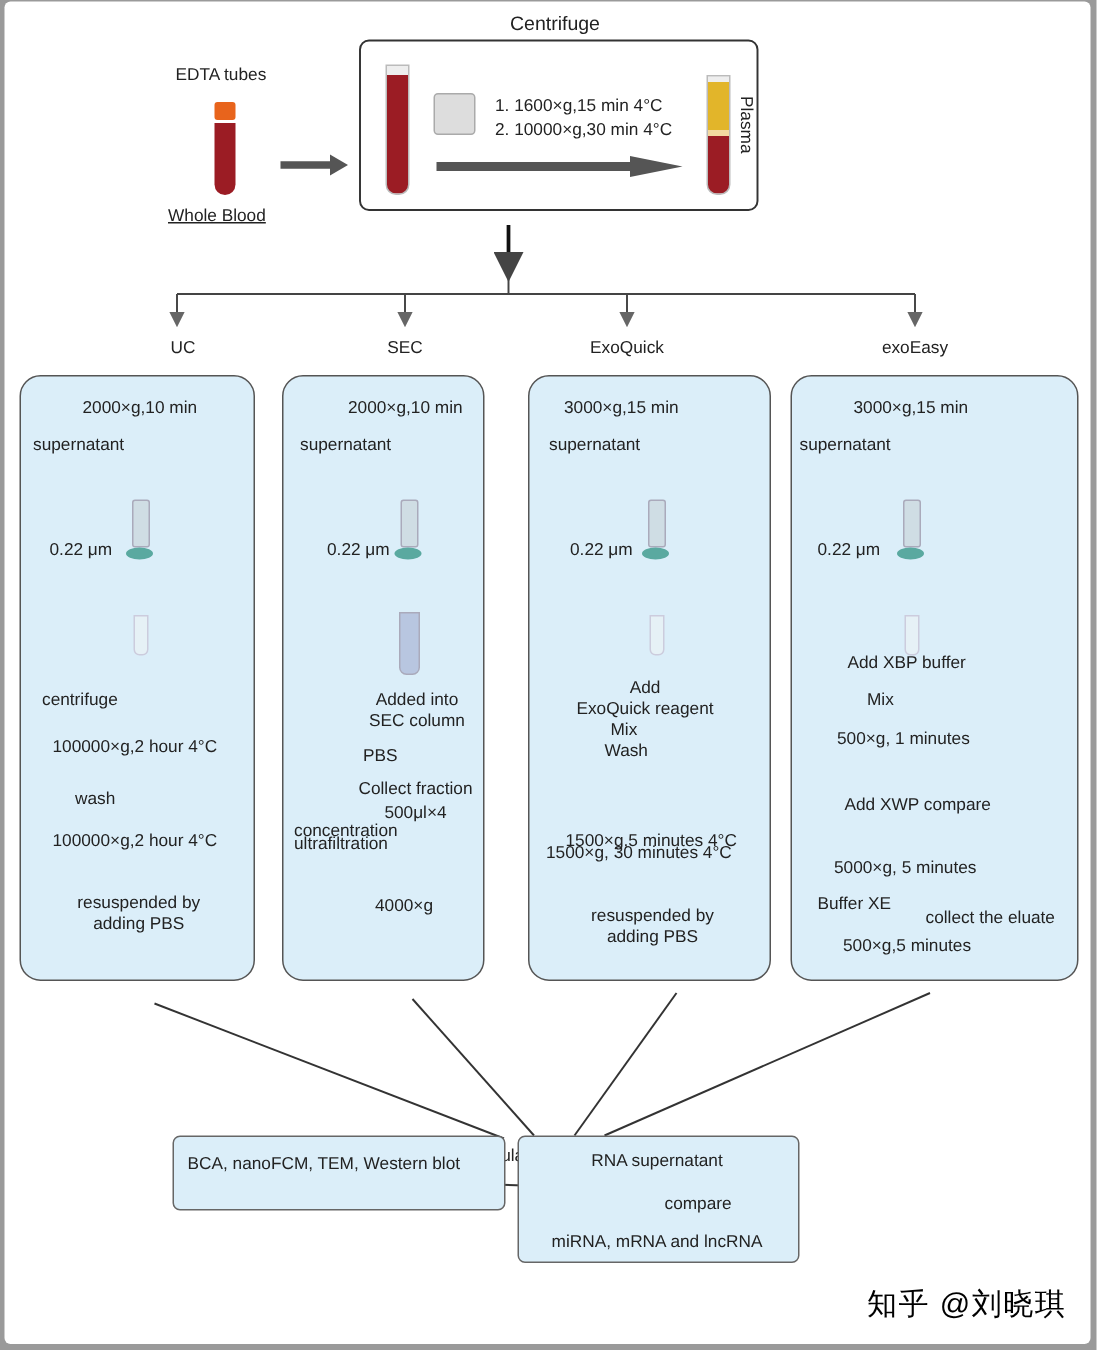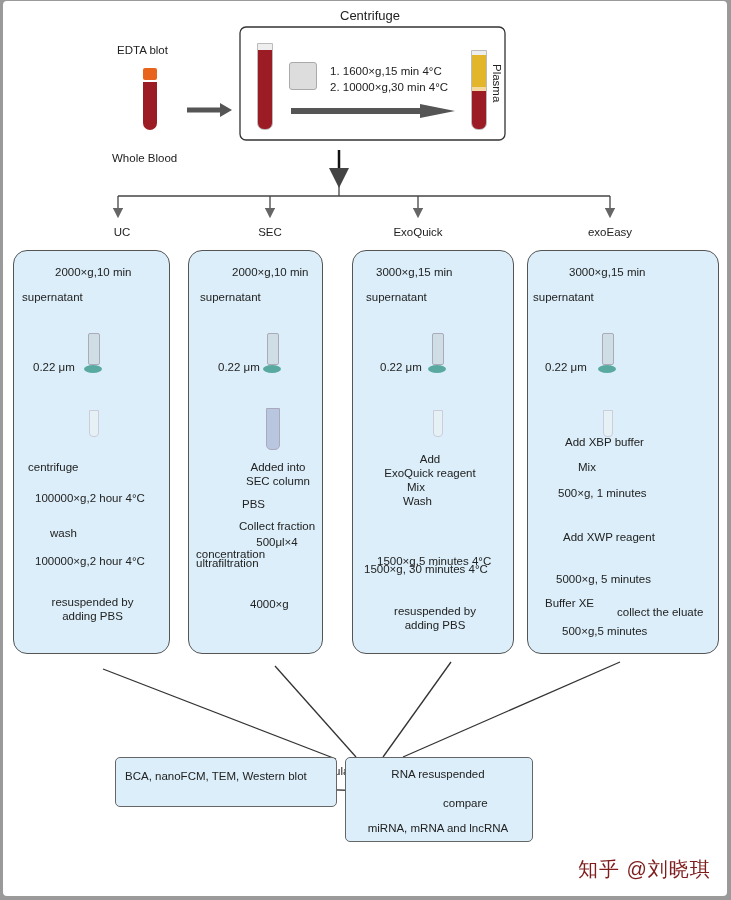--- a/index.html
+++ b/index.html
@@ -4,21 +4,21 @@
 <style>
   html,body{margin:0;padding:0;}
   body{width:731px;height:900px;background:#9a9a9a;position:relative;overflow:hidden;font-family:"Liberation Sans",sans-serif;color:#222;}
   .frame{position:absolute;left:3px;top:1px;width:724px;height:895px;background:#fff;border-radius:4px;}
   .abs{position:absolute;}
   .t{position:absolute;font-size:11.5px;white-space:nowrap;color:#222;}
   .c{text-align:center;}
   .panel{position:absolute;top:250px;height:402px;background:#dbeef9;border:1.5px solid #555;border-radius:14px;}
   svg.lines{position:absolute;left:0;top:0;width:731px;height:900px;}
   .box{position:absolute;background:#dbeef9;border:1.5px solid #666;border-radius:5px;}
-  .wm{position:absolute;font-size:20px;color:#7f1d1d;letter-spacing:1px;}
+  .wm{position:absolute;font-size:20px;color:#000000;letter-spacing:1px;}
 </style>
 </head>
 <body>
 
 <div class="frame"></div>
 
 <svg class="lines" viewBox="0 0 731 900">
   <defs>
     <marker id="ah" markerWidth="8" markerHeight="8" refX="4" refY="4" orient="auto">
         <path d="M0,0 L8,4 L0,8 z" fill="#444"></path>
@@ -72,26 +72,26 @@
     <line x1="437" y1="580" x2="437" y2="602" marker-end="url(#ahg)"></line>
     <line x1="607" y1="307" x2="607" y2="322" marker-end="url(#ahg)"></line>
     <line x1="607" y1="456" x2="607" y2="473" marker-end="url(#ahg)"></line>
     <line x1="607" y1="503" x2="607" y2="521" marker-end="url(#ahg)"></line>
     <line x1="607" y1="546" x2="607" y2="564" marker-end="url(#ahg)"></line>
     <line x1="607" y1="597" x2="607" y2="612" marker-end="url(#ahg)"></line>
     <line x1="431" y1="795" x2="431" y2="810" marker-end="url(#ahg)"></line>
   </g>
 </svg>
 
-<div class="t" style="left:117px;top:44px;">EDTA blot</div>
+<div class="t" style="left:117px;top:44px;">EDTA tubes</div>
 <div class="abs" style="left:143px;top:68px;width:14px;height:62px;">
   <div style="height:12px;background:#e8641c;border-radius:2px;"></div>
   <div style="height:48px;background:#9b1c24;border-radius:0 0 7px 7px;margin-top:2px;"></div>
 </div>
-<div class="t" style="left:112px;top:152px;">Whole Blood</div>
+<div class="t" style="left:112px;top:138px;text-decoration:underline;">Whole Blood</div>
 
 <div class="t c" style="left:305px;top:8px;width:130px;font-size:13px;">Centrifuge</div>
 <div class="abs" style="left:257px;top:43px;width:14px;height:85px;border:1px solid #bbb;border-radius:0 0 7px 7px;background:linear-gradient(#eee 0 6px,#9b1c24 6px);"></div>
 <div class="abs" style="left:289px;top:62px;width:26px;height:26px;background:#ddd;border:1px solid #aaa;border-radius:3px;"></div>
 <div class="t" style="left:330px;top:65px;text-align:center;">1. 1600×g,15 min 4°C</div>
 <div class="t" style="left:330px;top:81px;">2. 10000×g,30 min 4°C</div>
 <div class="abs" style="left:471px;top:50px;width:14px;height:78px;border:1px solid #bbb;border-radius:0 0 7px 7px;background:linear-gradient(#eee 0 4px,#e2b52a 4px 36px,#f3d9a0 36px 40px,#9b1c24 40px);"></div>
 <div class="t" style="left:476px;top:64px;transform:rotate(90deg);transform-origin:left top;left:503px;">Plasma</div>
 
 <div class="t c" style="left:92px;top:226px;width:60px;">UC</div>
@@ -150,27 +150,27 @@
 <div class="t" style="left:377px;top:555px;">1500×g,5 minutes 4°C</div>
 <div class="t c" style="left:370px;top:605px;width:130px;">resuspended by</div>
 <div class="t c" style="left:370px;top:619px;width:130px;">adding PBS</div>
 
 <div class="t" style="left:569px;top:266px;">3000×g,15 min</div>
 <div class="t" style="left:533px;top:291px;">supernatant</div>
 <div class="t" style="left:545px;top:361px;">0.22 μm</div>
 <div class="t" style="left:565px;top:436px;">Add XBP buffer</div>
 <div class="t" style="left:578px;top:461px;">Mix</div>
 <div class="t" style="left:558px;top:487px;">500×g, 1 minutes</div>
-<div class="t" style="left:563px;top:531px;">Add XWP reagent</div>
+<div class="t" style="left:563px;top:531px;">Add XWP compare</div>
 <div class="t" style="left:556px;top:573px;">5000×g, 5 minutes</div>
 <div class="t" style="left:545px;top:597px;">Buffer XE</div>
 <div class="t" style="left:617px;top:606px;">collect the eluate</div>
 <div class="t" style="left:562px;top:625px;">500×g,5 minutes</div>
 
 <div class="t" style="left:290px;top:765px;">Extracellular vesicles (EVs)</div>
 <div class="box" style="left:115px;top:757px;width:220px;height:48px;"></div>
 <div class="t" style="left:125px;top:770px;">BCA, nanoFCM, TEM, Western blot</div>
 <div class="box" style="left:345px;top:757px;width:186px;height:83px;"></div>
-<div class="t c" style="left:345px;top:768px;width:186px;">RNA resuspended</div>
+<div class="t c" style="left:345px;top:768px;width:186px;">RNA supernatant</div>
 <div class="t" style="left:443px;top:797px;">compare</div>
 <div class="t c" style="left:345px;top:822px;width:186px;">miRNA, mRNA and lncRNA</div>
 
 <div class="wm" style="left:578px;top:856px;">知乎 @刘晓琪</div>
 
 </body></html>

